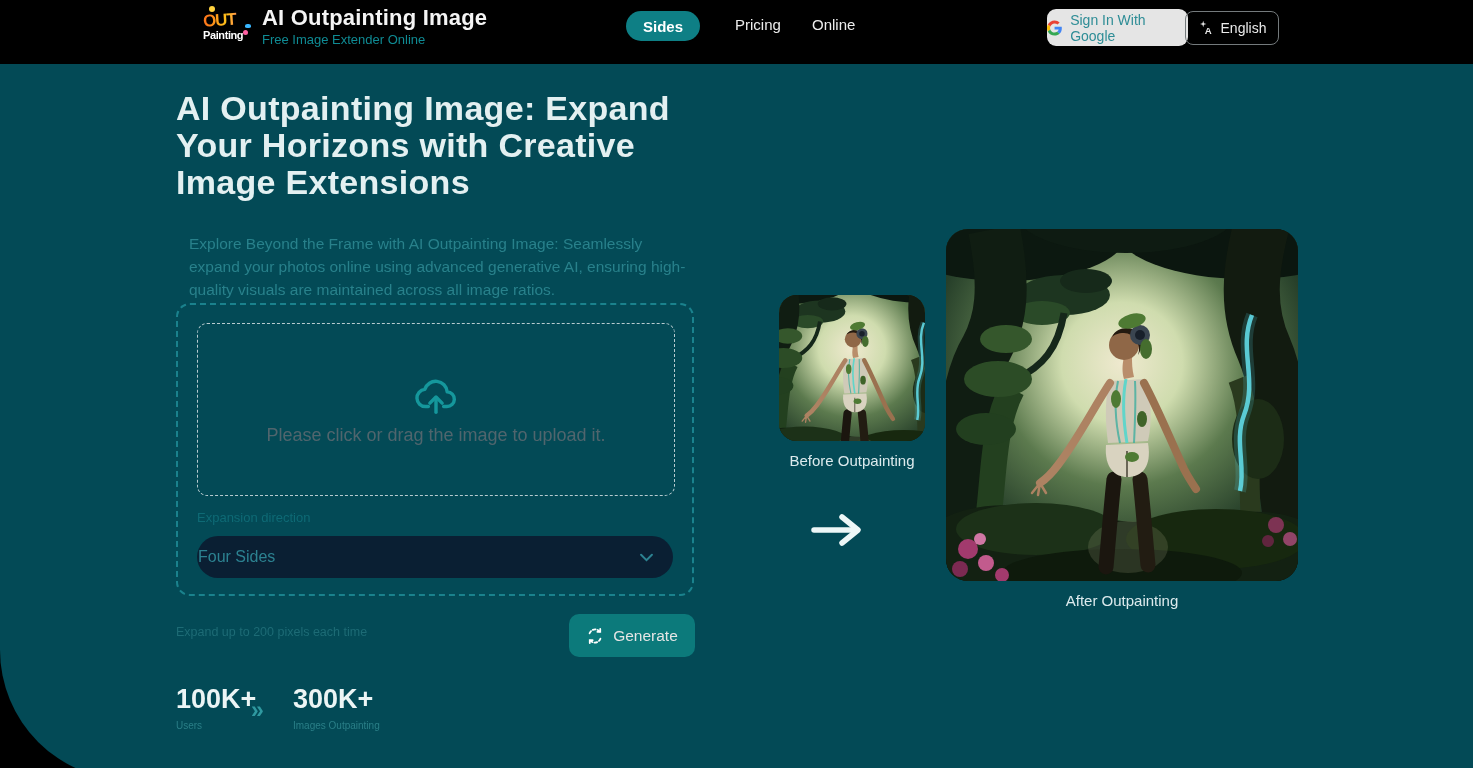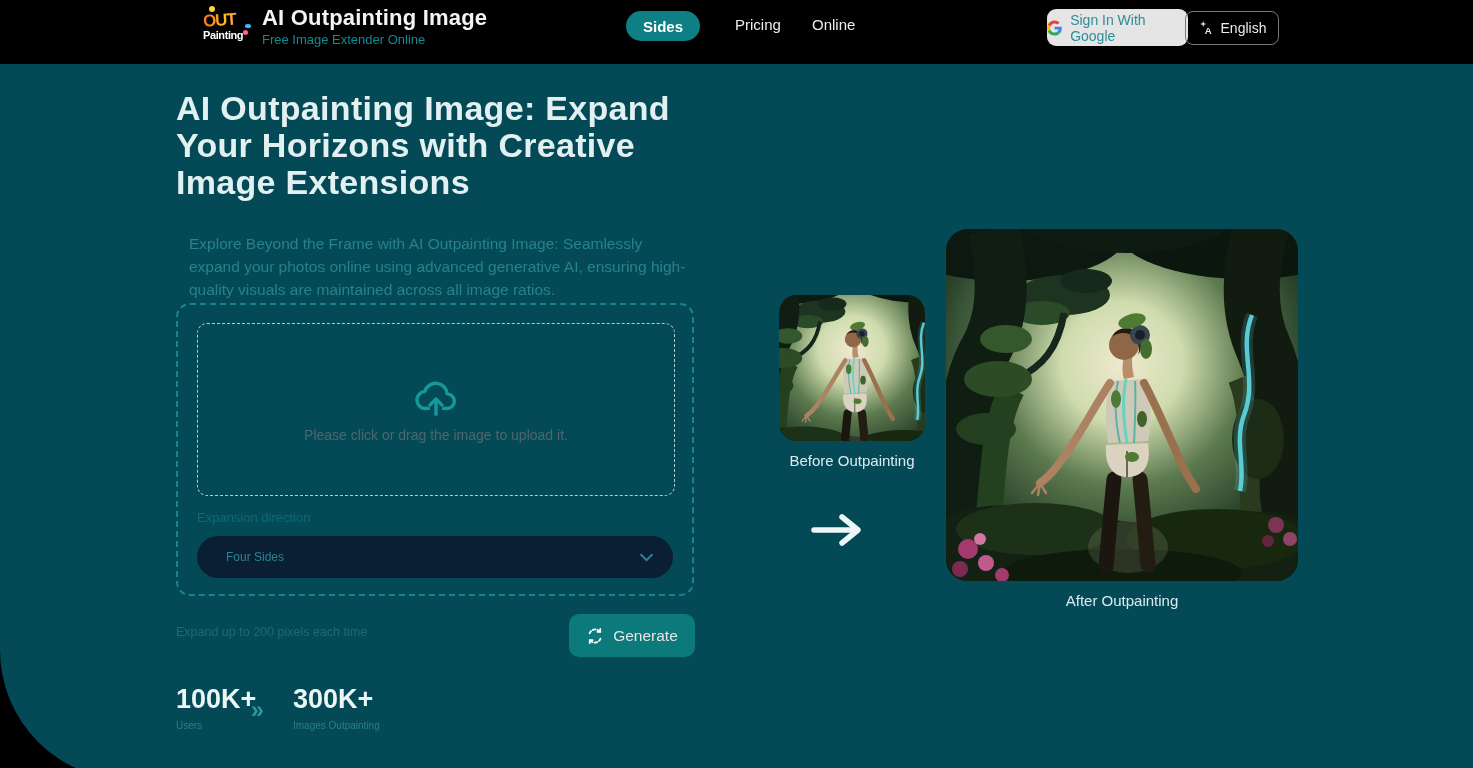--- a/index.html
+++ b/index.html
@@ -60,27 +60,27 @@
   .upload-card{
     position:absolute;left:176px;top:239px;width:514px;height:289px;
     border:2px dashed rgba(35,150,160,0.75);border-radius:14px;
   }
   .dropzone{
     position:absolute;left:19px;top:18px;width:476px;height:171px;
     border:1px dashed rgba(216,226,229,0.85);border-radius:10px;
     display:flex;flex-direction:column;align-items:center;justify-content:center;cursor:pointer;
   }
   .dropzone .cloud{width:52px;height:46px;}
-  .upload-hint{font-size:14px;color:#50656d;margin-top:5px;text-align:center;}
+  .upload-hint{font-size:18px;color:#50656d;margin-top:5px;text-align:center;}
   .expansion-label{position:absolute;left:19px;top:205px;font-size:13px;color:#0e6a75;}
   .select-box{
     position:absolute;left:19px;top:231px;width:476px;height:42px;border-radius:21px;
     background:#0a1f33;display:flex;align-items:center;cursor:pointer;
   }
-  .select-value{font-size:12px;color:#2c8291;padding-left:29px;flex:1;}
+  .select-value{font-size:16px;color:#2c8291;padding-left:1px;flex:1;}
   .select-chevron{width:13px;height:9px;margin-right:20px;}
   .expand-note{position:absolute;left:176px;top:561px;font-size:12.5px;color:#1d6b75;}
   .generate-btn{
     position:absolute;left:569px;top:550px;width:126px;height:43px;border-radius:10px;
     background:#0c7a7b;display:flex;align-items:center;justify-content:center;gap:9px;cursor:pointer;
   }
   .generate-btn svg{width:18px;height:18px;}
   .generate-btn span{font-size:15.5px;color:#e5e5e5;}
   .stat-value{position:absolute;top:620px;font-size:27px;font-weight:bold;color:#ecf5f5;}
   .stat-label{position:absolute;top:656px;font-size:10px;color:#2a7f87;}

